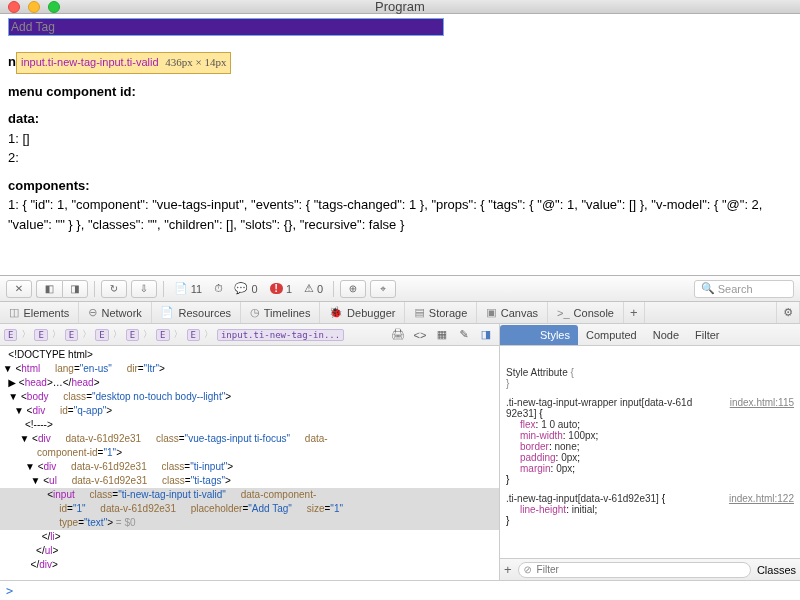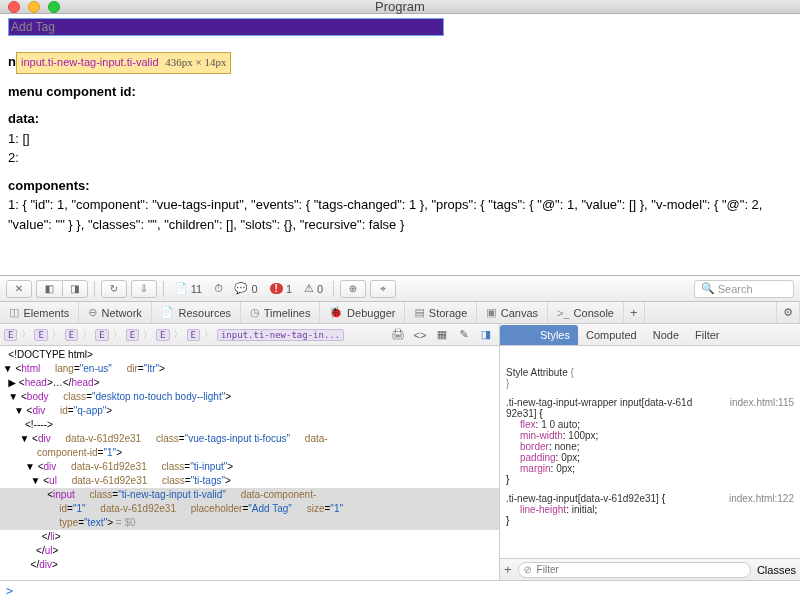--- a/index.html
+++ b/index.html
@@ -37,21 +37,21 @@
 .dl .t{color:#a31eb5;} .dl .a{color:#926e3c;padding-left:12px;} .dl .v{color:#1f5db7;} .dl .c{color:#999;}
 .dl.sel { background:#dcdcdc; }
 .right { width:300px; display:flex; flex-direction:column; background:#fff; }
 .rtabs { height:22px; background:linear-gradient(#f7f7f7,#ececec); border-bottom:1px solid #ccc; display:flex; align-items:center; font-size:11px; }
 .rtab { padding:0 8px; height:100%; display:flex; align-items:center; cursor:pointer; color:#444; }
 .rtab.active { background:#5e8ac7; color:#fff; border-radius:3px 3px 0 0; margin:1px 0 0 0; height:calc(100% - 1px);padding-left:40px; }
 .styles { flex:1; overflow:auto; font-family:Menlo,monospace; font-size:10px; padding:4px 6px;margin-top:17px; }
 .rule { margin-bottom:8px; }
 .rule-head { display:flex; justify-content:space-between; }
 .rule-sel { color:#333; }
-.rule-src { color:#888; }
+.rule-src { color:#888; text-decoration:underline; }
 .rule-body { padding-left:14px; }
 .prop .n{color:#b33c95;} .prop .pv{color:#333;}
 .filterbar { height:22px; border-top:1px solid #ccc; background:linear-gradient(#f7f7f7,#ececec); display:flex; align-items:center; padding:0 4px; font-size:11px; gap:6px; }
 .filterbar input { flex:1; height:16px; border:1px solid #ccc; border-radius:8px; padding:0 16px 0 6px; font-size:10px; }
 .console { height:20px; border-top:1px solid #ccc; background:#fff; display:flex; align-items:center; padding:0 6px; }
 .console .prompt { color:#3a7ad9; font-family:Menlo,monospace; font-size:12px; }
 .icon-plus::before{content:"+";font-size:13px;color:#666;}
 </style>
 </head>
 <body>

